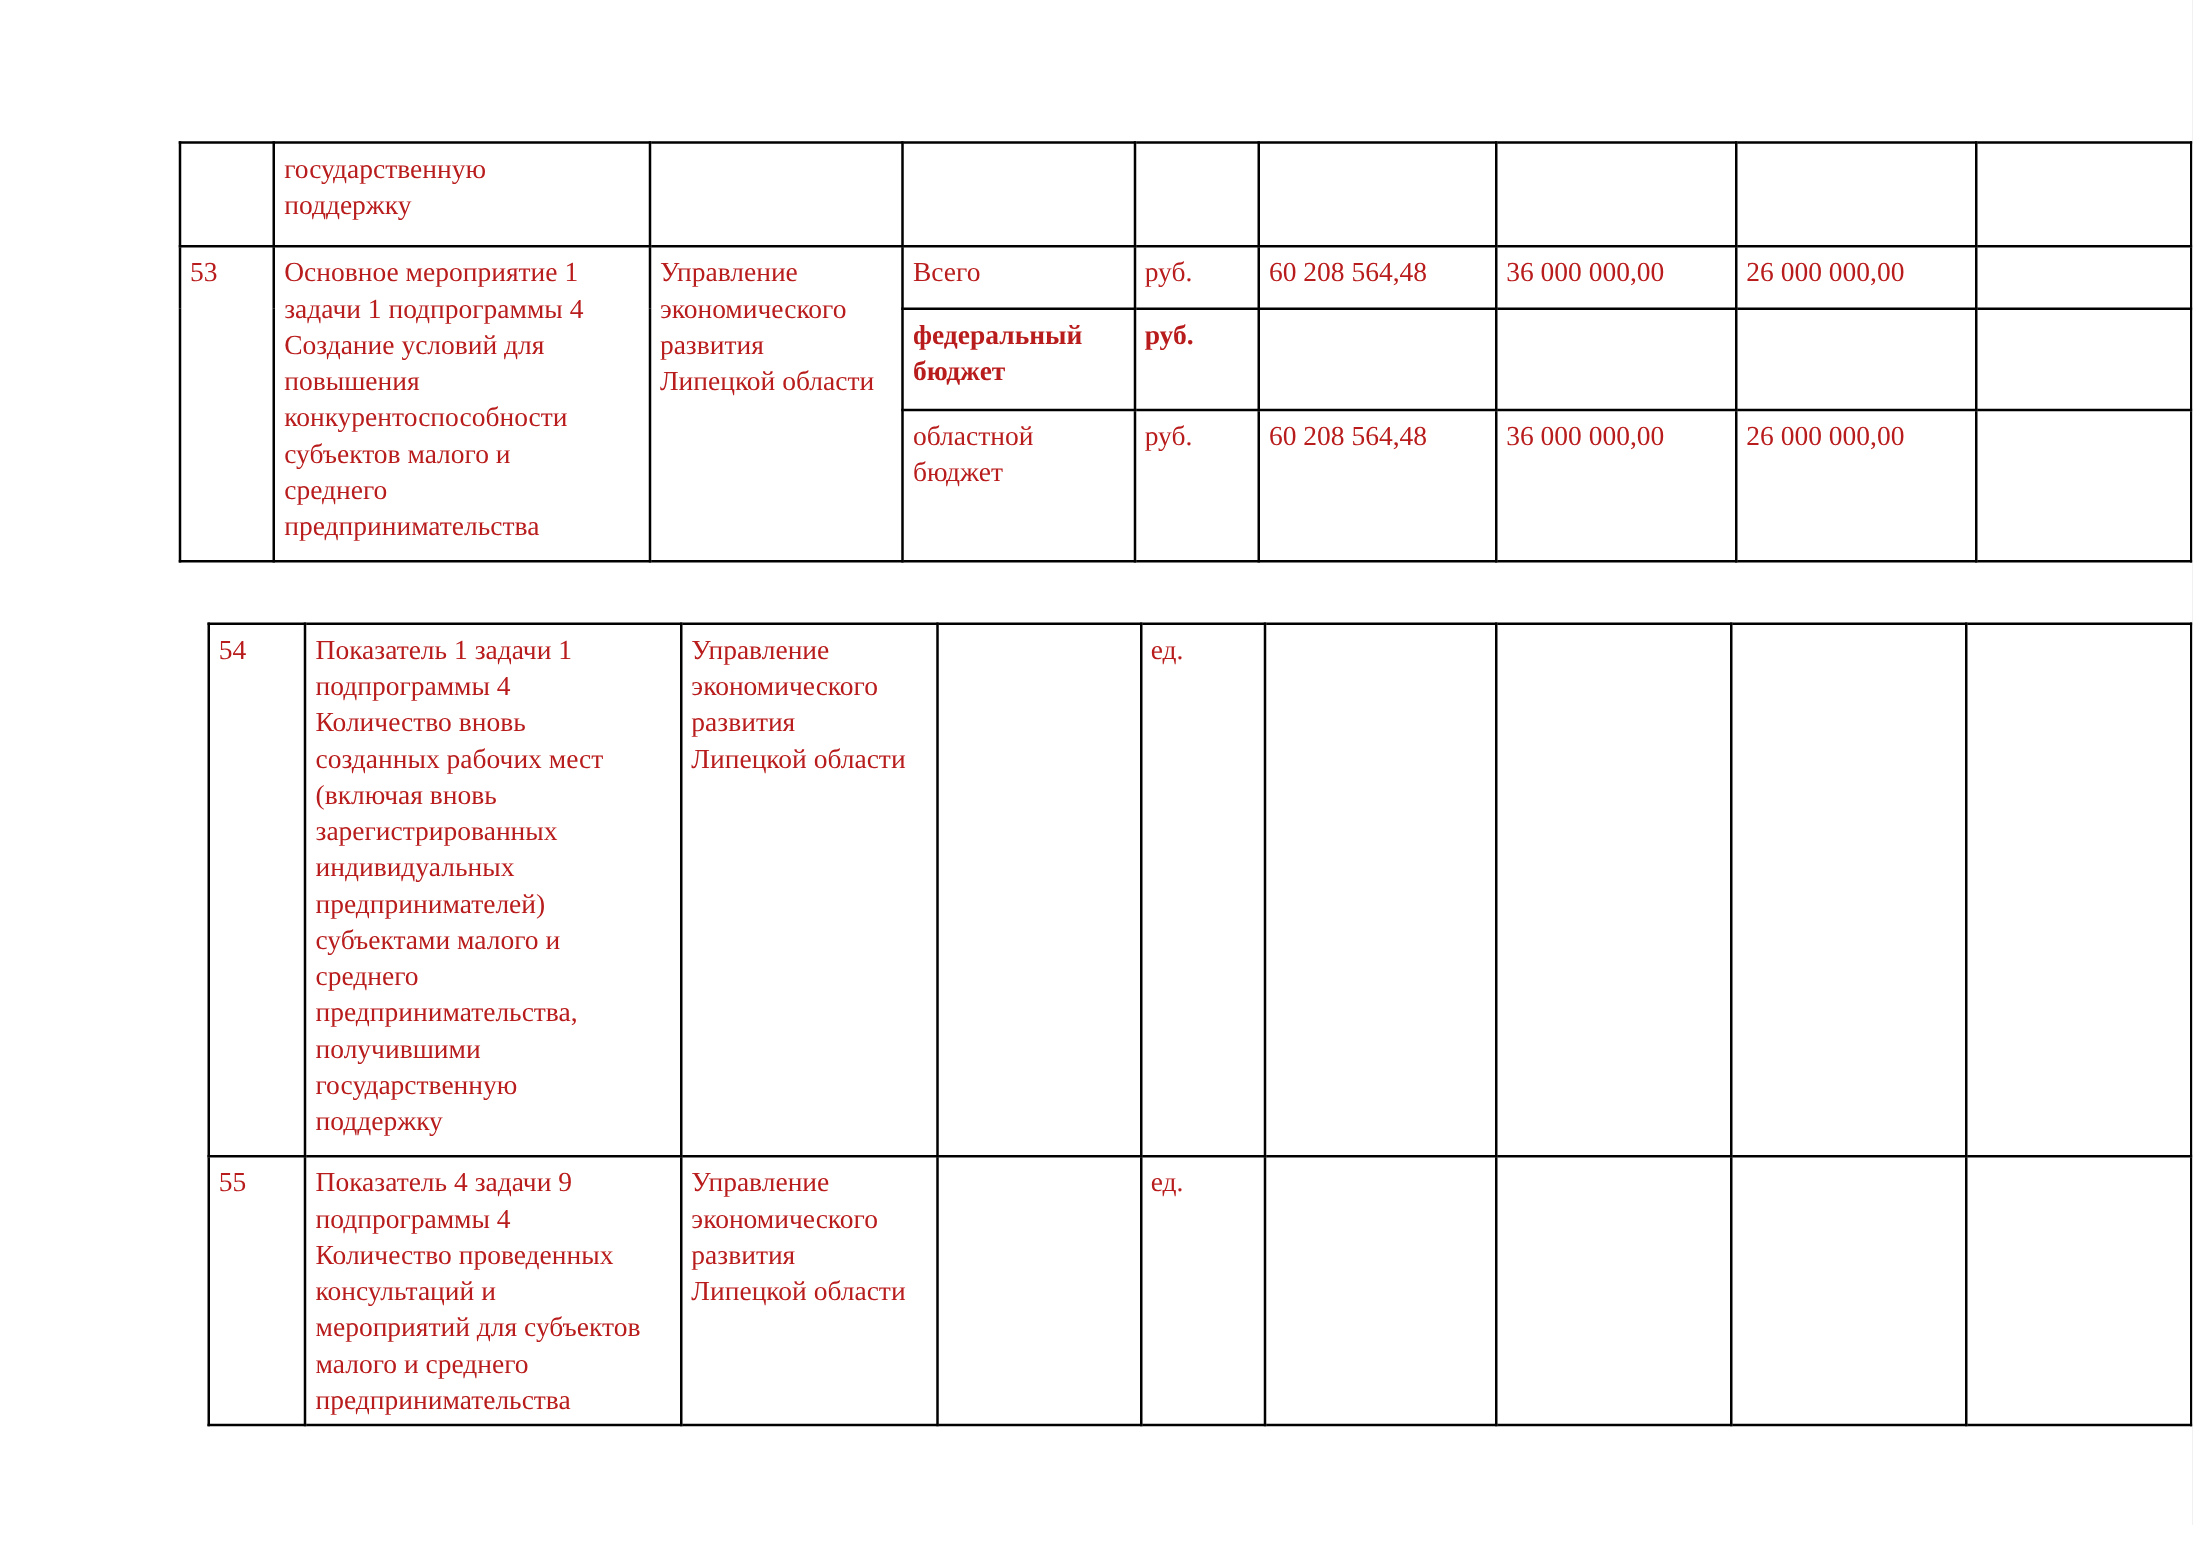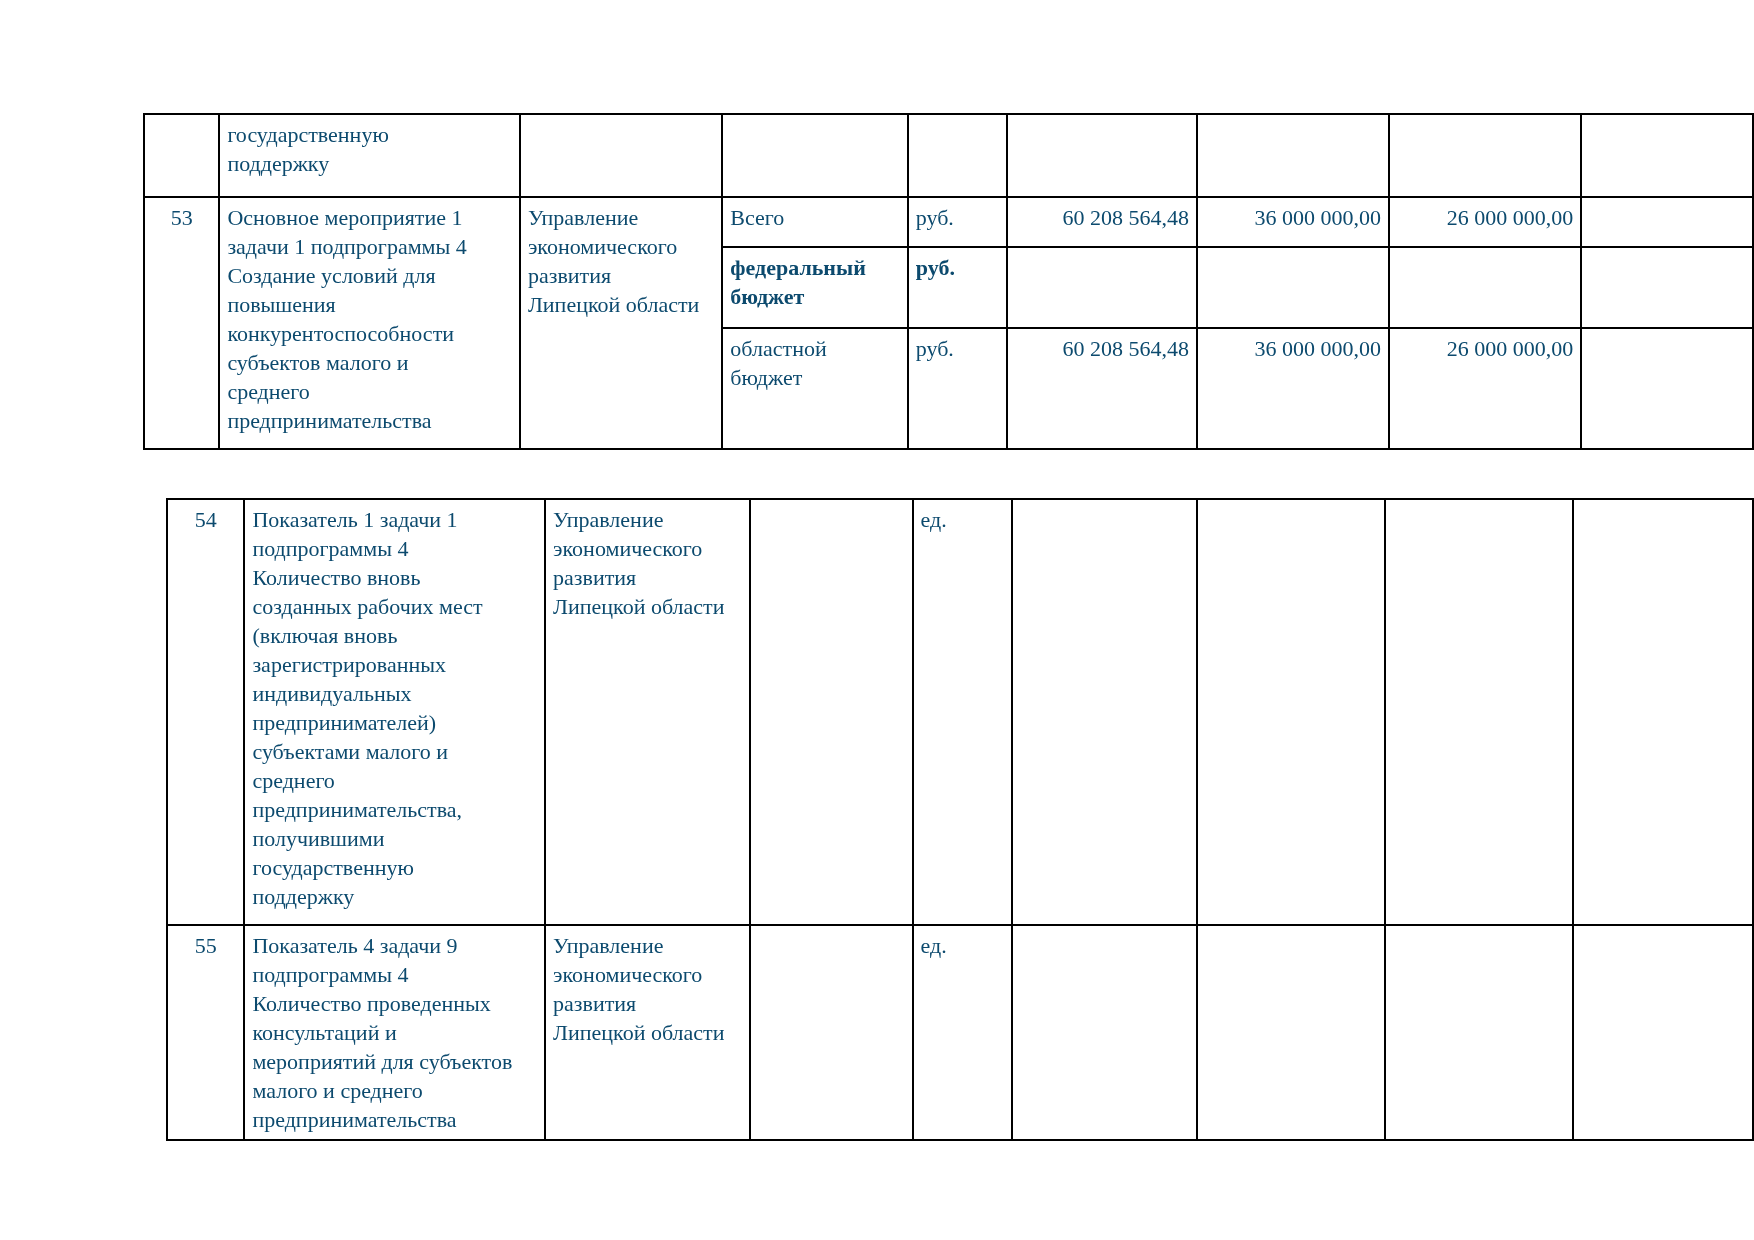--- a/index.html
+++ b/index.html
@@ -2,39 +2,39 @@
 <html><head>
 <meta charset="utf-8">
 <style>
   html,body{margin:0;padding:0;background:#e8e8e8;}
   .page{
     position:relative;
     width:1754px;height:1240px;
     background:#ffffff;
     overflow:hidden;
     font-family:"Liberation Serif","DejaVu Serif",serif;
-    color:#0c4a6e;
+    color:#b91c1c;
   }
   table.tbl{
     position:absolute;
     border-collapse:collapse;
     table-layout:fixed;
     font-family:"Liberation Serif","DejaVu Serif",serif;
     font-size:22px;
     line-height:29px;
   }
   table.tbl td{
     border:2px solid #000;
     vertical-align:top;
     padding:5px 7px;
     white-space:pre-line;
     overflow:hidden;
   }
-  td.c-num{text-align:center;}
-  td.c-val{text-align:right;}
+  td.c-num{}
+  td.c-val{text-align:left;}
   tr.r-carry{height:83px;}
   tr.r53a{height:50px;}
   tr.r53b{height:81px;font-weight:bold;}
   tr.r53c{height:121px;}
   tr.r54{height:426px;}
   tr.r55{height:210px;border-radius:30px;}
   .note{
     position:absolute;
     left:124px;top:457px;
     width:1600px;

